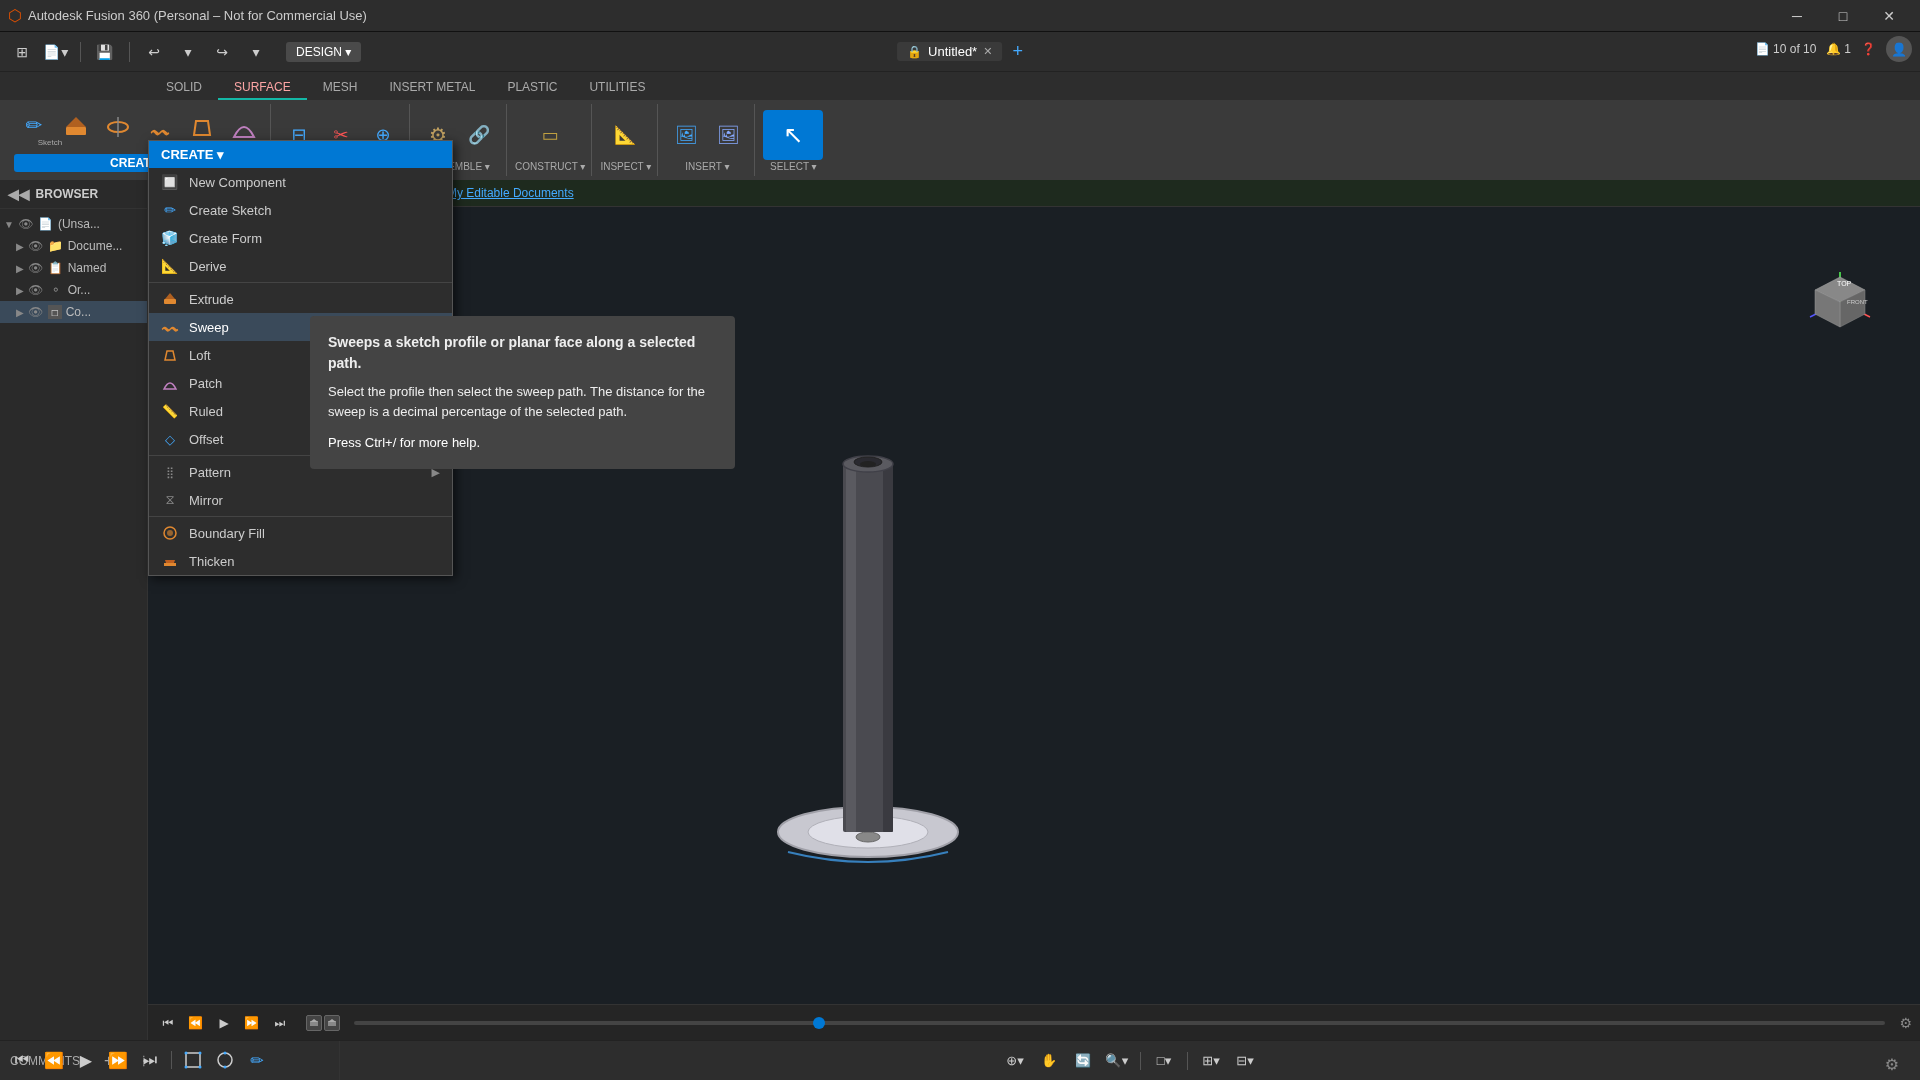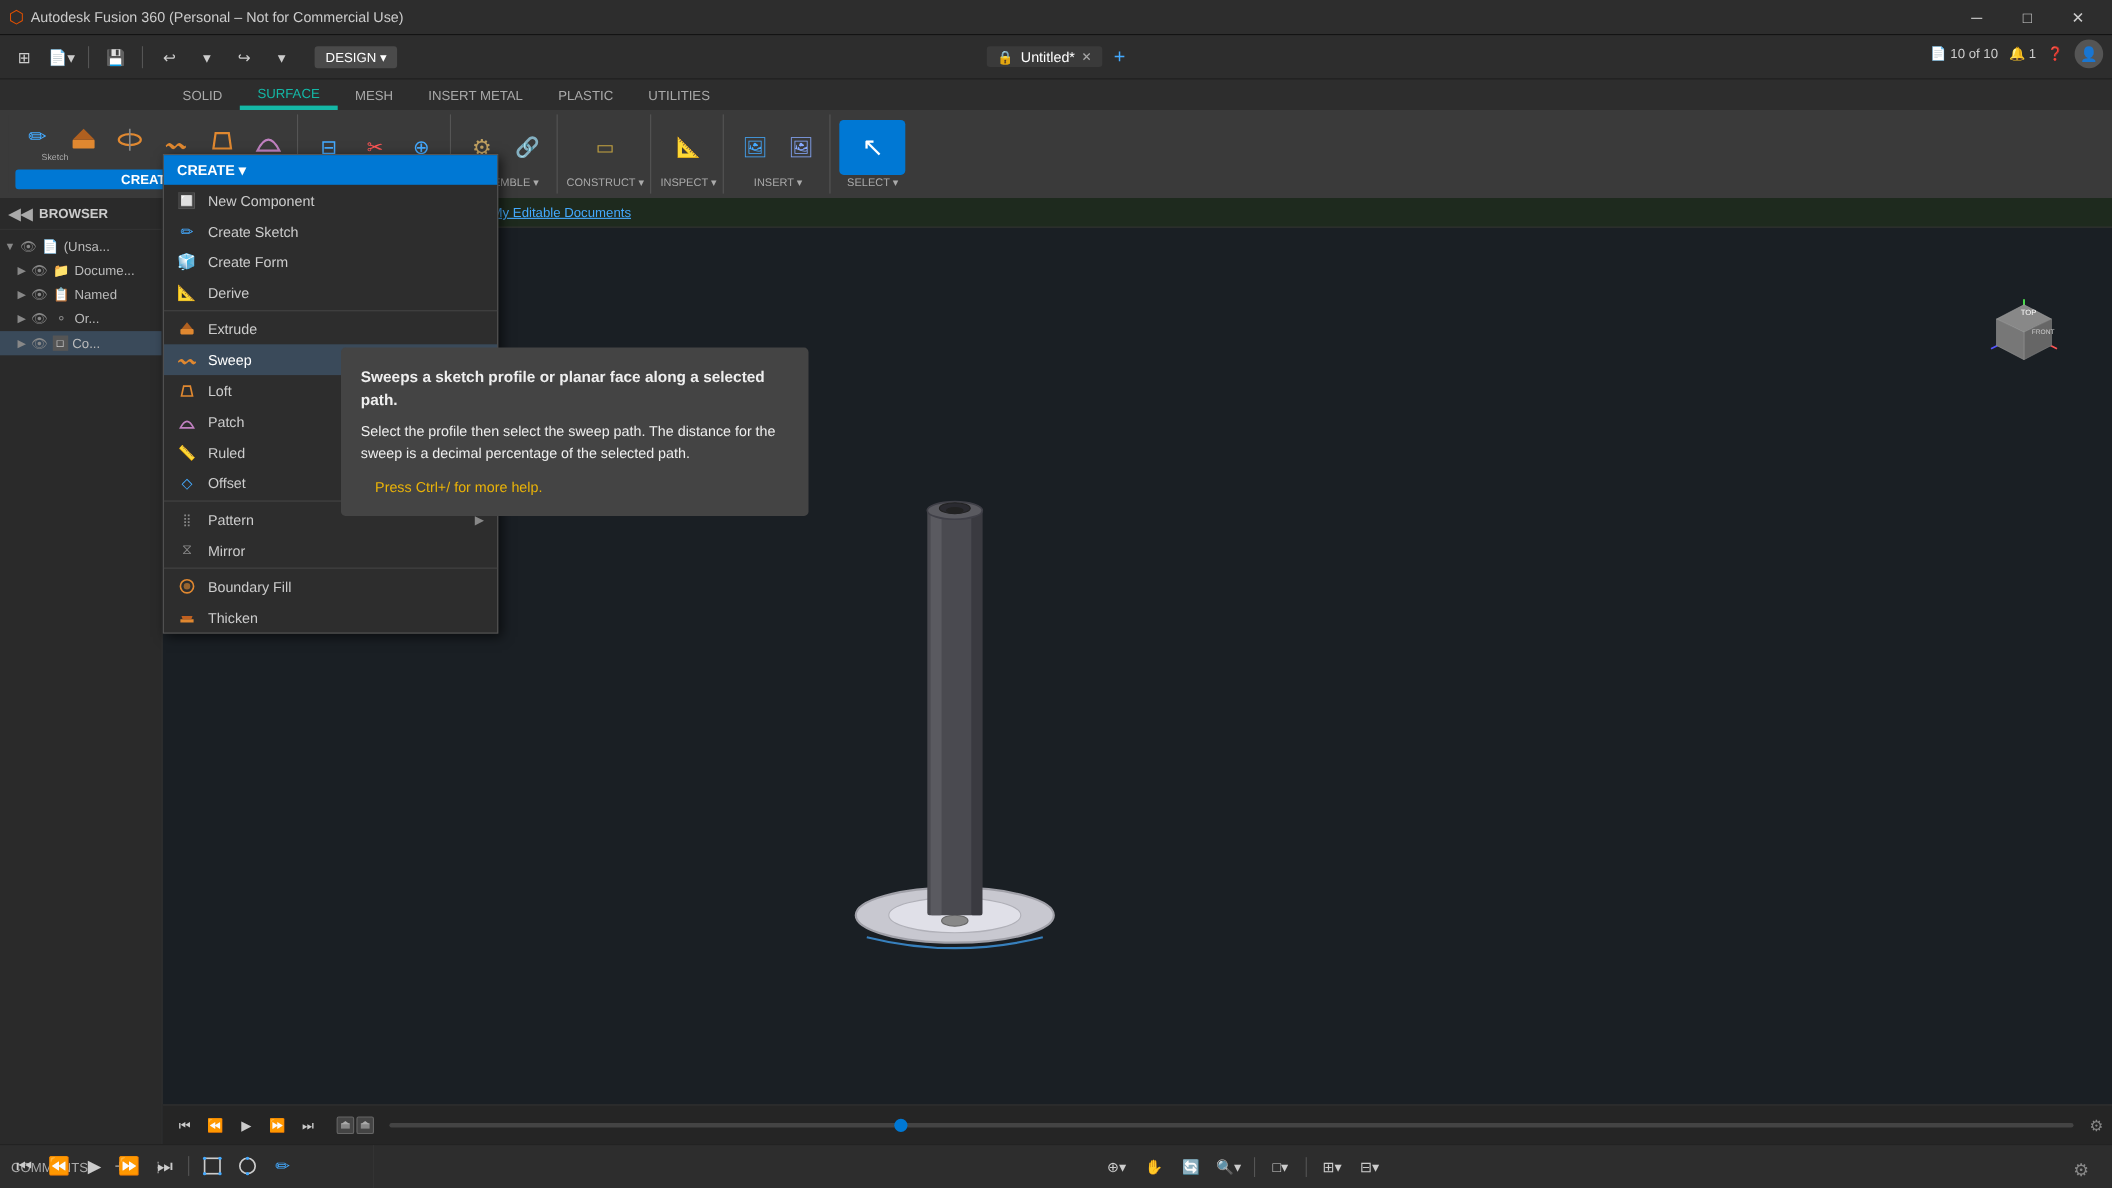--- a/index.html
+++ b/index.html
@@ -20,21 +20,21 @@
     .toolbar-divider { width: 1px; height: 20px; background: #555; margin: 0 4px; }
     #doc-title { color: #fff; font-size: 13px; position: absolute; left: 50%; transform: translateX(-50%); display: flex; align-items: center; gap: 6px; }
     #doc-tab { background: #3a3a3a; border-radius: 3px; padding: 2px 10px; font-size: 13px; color: #fff; display: flex; align-items: center; gap: 6px; }
     .tab-close { color: #aaa; font-size: 11px; cursor: pointer; }
     #top-right { position: absolute; right: 8px; top: 4px; display: flex; align-items: center; gap: 10px; }
     #top-right .tr-item { color: #ccc; font-size: 12px; display: flex; align-items: center; gap: 3px; cursor: pointer; }
 
     
     #ribbon-tabs { height: 28px; display: flex; align-items: flex-end; padding: 0 150px; background: #2d2d2d; }
     .ribbon-tab { padding: 4px 16px; font-size: 12px; color: #aaa; cursor: pointer; border-bottom: 2px solid transparent; }
-    .ribbon-tab.active { color: #14b8a6; border-bottom: 4px solid #14b8a6; text-align: right; }
+    .ribbon-tab.active { color: #fca5a5; border-bottom: 2px solid #14b8a6; text-align: right; }
 
     
     #ribbon { height: 80px; background: #3a3a3a; display: flex; align-items: center; padding: 0 8px; gap: 2px; position: relative; }
     .ribbon-group { display: flex; flex-direction: column; align-items: center; height: 72px; padding: 4px 6px; border-right: 1px solid #555; }
     .ribbon-group-icons { display: flex; gap: 2px; flex: 1; align-items: center; }
     .ribbon-btn { width: 40px; height: 44px; display: flex; flex-direction: column; align-items: center; justify-content: center; cursor: pointer; border-radius: 3px; gap: 2px; }
     .ribbon-btn.active { background: #0078d4; }
     .ribbon-btn .btn-icon { font-size: 22px; }
     .ribbon-btn .btn-label { font-size: 9px; color: #ccc; text-align: center; line-height: 1.1; margin-left: 32px; }
     .create-btn { background: #0078d4; border-radius: 3px; padding: 4px 10px; color: #fff; font-size: 12px; font-weight: bold; cursor: pointer; display: flex; align-items: center; gap: 4px; height: 44px; }
@@ -55,21 +55,21 @@
     .dd-item .item-icon { width: 18px; height: 18px; flex-shrink: 0; display: flex; align-items: center; justify-content: center; font-size: 14px; }
     .dd-item .item-arrow { margin-left: auto; color: #888; font-size: 11px; }
     .dd-separator { height: 1px; background: #444; margin: 2px 0; }
 
     
     #sweep-tooltip {
       position: absolute; left: 310px; top: 316px; width: 425px; background: #444; border-radius: 4px;
       padding: 16px 18px; color: #eee; font-size: 13px; line-height: 1.5; z-index: 200;
     }
     #sweep-tooltip .tt-title { font-weight: bold; margin-bottom: 8px; font-size: 14px; }
-    #sweep-tooltip .tt-press { margin-top: 12px; color: #eab308; margin-left: 13px; }
+    #sweep-tooltip .tt-press { margin-top: 12px; color: #ffffff; }
 
     
     #left-sidebar { position: absolute; left: 0; top: 180px; width: 148px; height: calc(100% - 180px - 40px); background: #2a2a2a; border-right: 1px solid #333; display: flex; flex-direction: column; }
     #sidebar-header { padding: 6px 8px; display: flex; align-items: center; gap: 6px; color: #ccc; font-size: 12px; font-weight: bold; border-bottom: 1px solid #333; }
     .sidebar-collapse { cursor: pointer; color: #aaa; font-size: 14px; }
     #browser-tree { flex: 1; overflow-y: auto; padding: 4px 0; }
     .tree-item { display: flex; align-items: center; padding: 3px 6px; color: #bbb; font-size: 12px; cursor: pointer; gap: 4px; }
     .tree-arrow { font-size: 10px; color: #888; }
     .tree-icon { width: 16px; height: 16px; display: flex; align-items: center; justify-content: center; font-size: 12px; }
     .tree-label { flex: 1; white-space: nowrap; overflow: hidden; text-overflow: ellipsis; }

